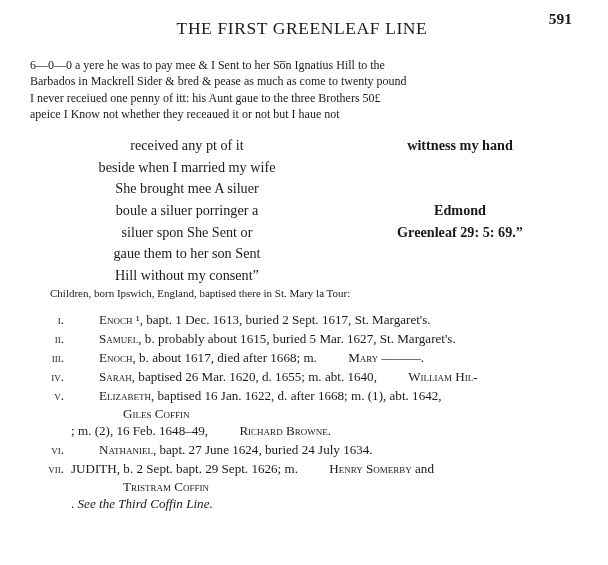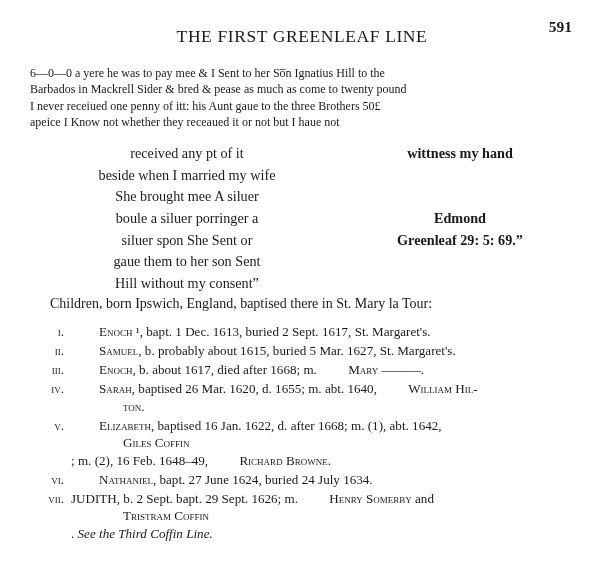--- a/index.html
+++ b/index.html
@@ -12,21 +12,21 @@
     height: 565px;
     font-family: "Liberation Serif", serif;
     color: #1a1a1a;
     overflow: hidden;
   }
   .page {
     position: relative;
     width: 608px;
     height: 565px;
     box-sizing: border-box;
-    padding: 26px 34px 0 30px;
+    padding: 18px 34px 0 30px;
   }
   
   .header {
     display: flex;
     align-items: baseline;
     justify-content: center;
     position: relative;
     margin-bottom: 18px;
   }
   .header-title {
@@ -69,21 +69,21 @@
     flex: 1;
     padding-left: 16px;
     font-weight: bold;
   }
   .signoff-right .sr-line {
     white-space: pre;
   }
   .sr-spacer { height: 1.52em; }
   
   .children-intro {
-    font-size: 14px;
+    font-size: 11px;
     line-height: 1.42;
     margin-bottom: 9px;
     text-indent: 20px;
   }
   
   ol.children {
     list-style: none;
     margin: 0;
     padding: 0;
     font-size: 13.1px;
@@ -161,21 +161,21 @@
       <li>
         <span class="num">ii.</span>
         <span class="entry"><span class="sc">Samuel</span><span>, b. probably about 1615, buried 5 Mar. 1627, St. Margaret's.</span></span>
       </li>
       <li>
         <span class="num">iii.</span>
         <span class="entry"><span class="sc">Enoch</span><span>, b. about 1617, died after 1668; m. </span><span class="sc">Mary</span><span> ———.</span></span>
       </li>
       <li>
         <span class="num">iv.</span>
-        <span class="entry"><span class="sc">Sarah</span><span>, baptised 26 Mar. 1620, d. 1655; m. abt. 1640, </span><span class="sc">William Hil-</span><span class="sc cont">ton.</span></span>
+        <span class="entry"><span class="sc">Sarah</span><span>, baptised 26 Mar. 1620, d. 1655; m. abt. 1640, </span><span class="sc">William Hil-</span></span>
       </li>
       <li>
         <span class="num">v.</span>
         <span class="entry"><span class="sc">Elizabeth</span><span>, baptised 16 Jan. 1622, d. after 1668; m. (1), abt. 1642,</span><span class="sc cont">Giles Coffin</span><span>; m. (2), 16 Feb. 1648–49, </span><span class="sc">Richard Browne</span><span>.</span></span>
       </li>
       <li>
         <span class="num">vi.</span>
         <span class="entry"><span class="sc">Nathaniel</span><span>, bapt. 27 June 1624, buried 24 July 1634.</span></span>
       </li>
       <li>

